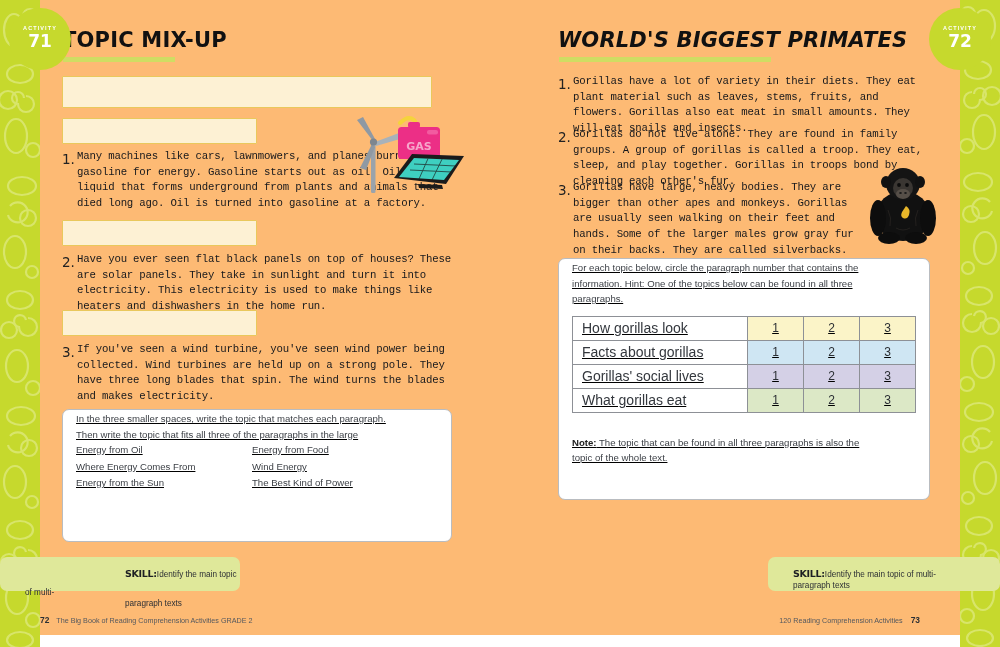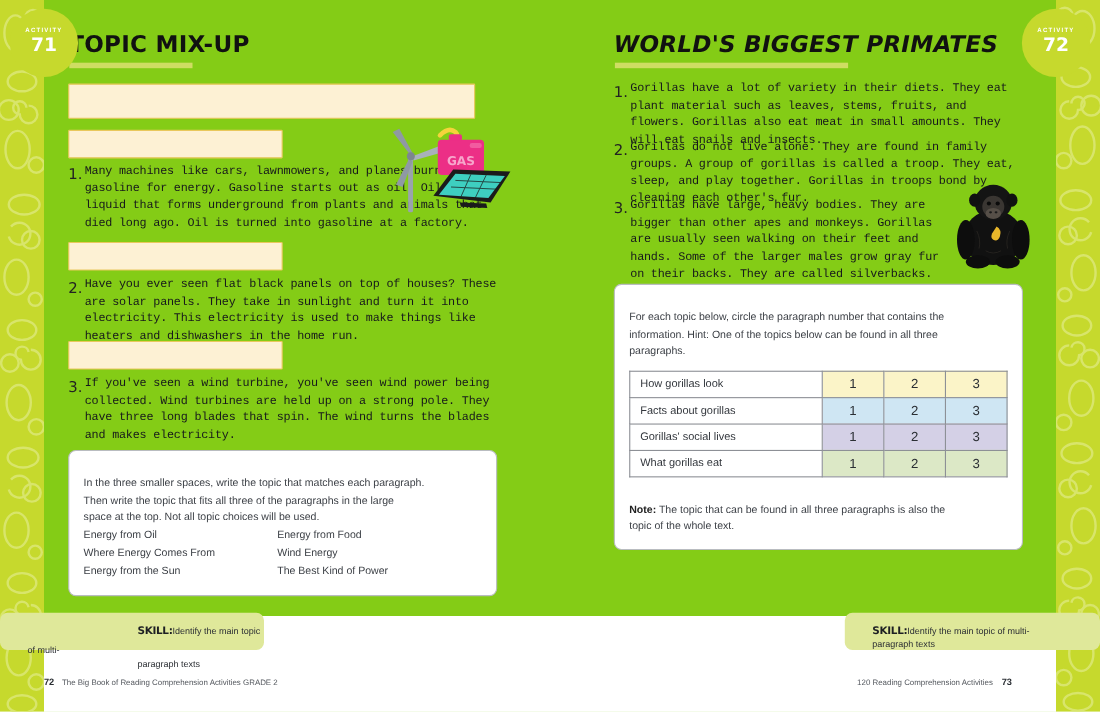--- a/index.html
+++ b/index.html
@@ -2,21 +2,21 @@
 <html><head>
 <meta charset="utf-8">
 <style>
   * { box-sizing: border-box; margin: 0; padding: 0; }
   html, body {
     width: 1000px; height: 647px;
     background: #ffffff;
     font-family: "Liberation Sans", sans-serif;
     overflow: hidden;
   }
-  .spread { position: relative; width: 1000px; height: 560px; background:#84cc16; }
+  .spread { position: relative; width: 1000px; height: 635px; background:#fdba74; }
 
   
   .edge-strip {
     position: absolute; top: 0; width: 40px; height: 647px;
     background: #c6d92d; overflow: hidden;
   }
   .edge-strip.left  { left: 0; }
   .edge-strip.right { right: 0; }
   .edge-strip svg { position:absolute; top:0; left:0; }
 
@@ -71,21 +71,21 @@
   .para .txt {
     font-family: Liberation Mono, monospace;
     font-size: 10.7px; line-height: 1.47; color: #16181c;
     letter-spacing: -0.18px;
   }
 
   
   .card {
     position: absolute;
     border: 1px solid #b9bcc0; border-radius: 7px;
-    background: #ffffff; padding: 22px 13px;
+    background: #ffffff; padding: 1px 13px; text-decoration: underline;
   }
   .card p {
     font-family: "Liberation Sans", sans-serif;
     font-size: 9.6px; line-height: 1.62; color: #3b3f45;
   }
   .card .strong { font-weight: 700; color: #222; }
   .choices-head {
     font-size: 9.6px; font-weight: 700; color: #222;
     margin-top: 7px; margin-bottom: 2px;
   }
@@ -94,21 +94,21 @@
     row-gap: 1px; font-size: 9.6px; color: #3b3f45; line-height: 1.62;
   }
 
   
   .tbl { width: 100%; border-collapse: collapse; margin-top: 9px; }
   .tbl td {
     border: 1px solid #8d9096; height: 24px;
     font-family: "Liberation Sans", sans-serif;
   }
   .tbl td.label {
-    font-size: 10px; color: #33373d; padding-left: 9px;
+    font-size: 14px; color: #33373d; padding-left: 9px;
     width: 175px; background: #fff;
   }
   .tbl td.opt {
     font-size: 12px; color: #2b2f34; text-align: center; width: 56px;
   }
   .note { margin-top: 22px; }
 
   
   .skill {
     position: absolute; height: 34px; background: #dfe89a;
@@ -277,21 +277,20 @@
     <div class="blank" style="left:22px; top:310px; width:195px; height:26px;"></div>
 
     <div class="para" style="left:22px; top:342px; width:392px;">
       <span class="num">3.</span>
       <span class="txt">If you've seen a wind turbine, you've seen wind power being collected. Wind turbines are held up on a strong pole. They have three long blades that spin. The wind turns the blades and makes electricity.</span>
     </div>
 
     <div class="card" style="left:22px; top:409px; width:390px; height:133px;">
       <p>In the three smaller spaces, write the topic that matches each paragraph.</p>
       <p>Then write the topic that fits all three of the paragraphs in the large</p>
-      <p>space at the top. Not all topic choices will be used.</p>
       <div class="choices">
         <span>Energy from Oil</span>
         <span>Energy from Food</span>
         <span>Where Energy Comes From</span>
         <span>Wind Energy</span>
         <span>Energy from the Sun</span>
         <span>The Best Kind of Power</span>
       </div>
     </div>
 

